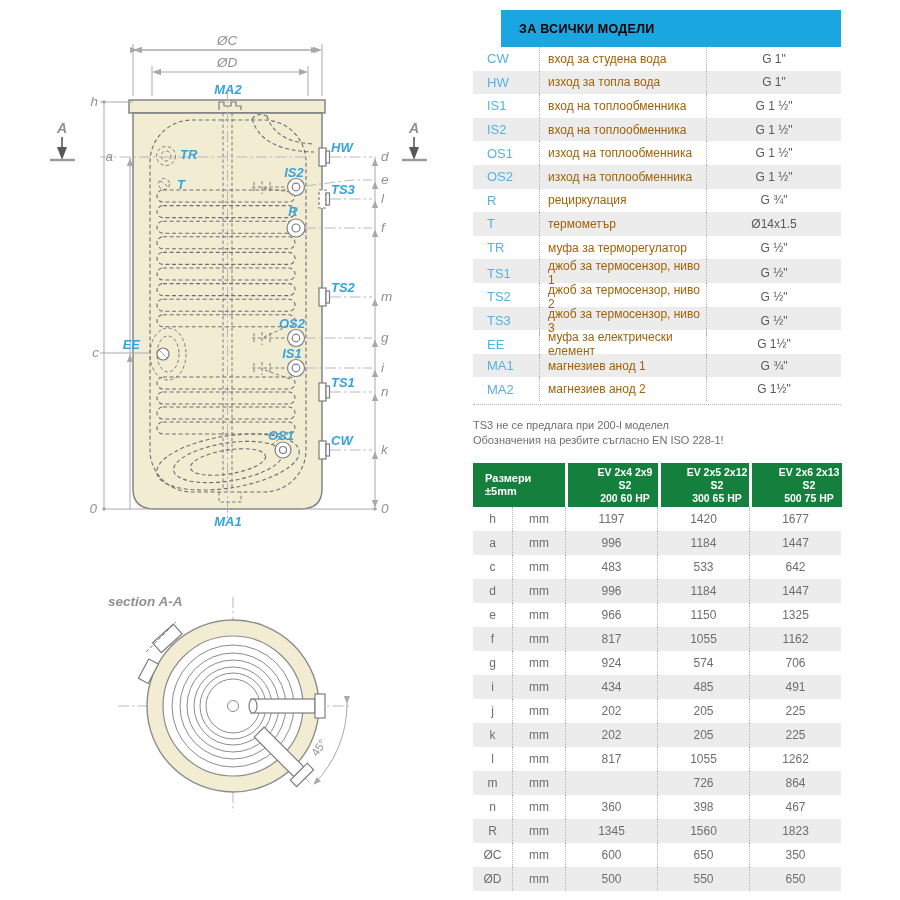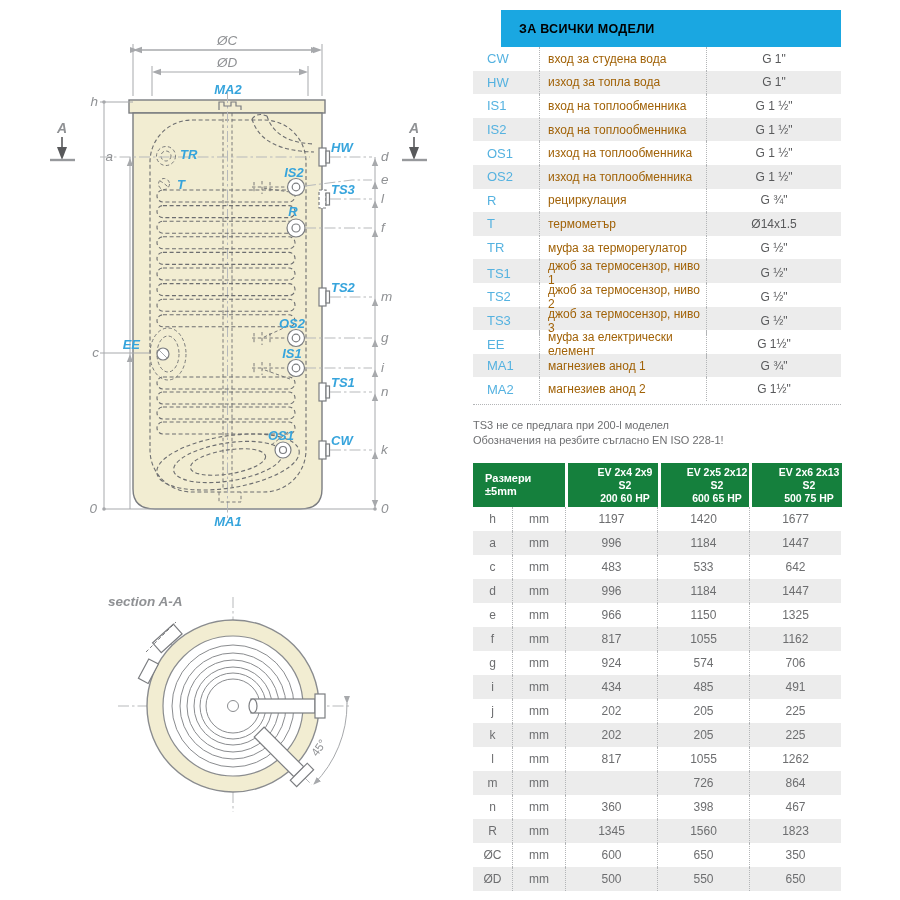--- a/index.html
+++ b/index.html
@@ -391,21 +391,21 @@
     <div class="hcell first">
       <span>Размери</span>
       <span>±5mm</span>
     </div>
     <div class="hcell model">
       <span>EV 2x4 2x9 S2</span>
       <span>200 60 HP</span>
     </div>
     <div class="hcell model">
       <span>EV 2x5 2x12 S2</span>
-      <span>600 65 HP</span>
+      <span>300 65 HP</span>
     </div>
     <div class="hcell model">
       <span>EV 2x6 2x13 S2</span>
       <span>500 75 HP</span>
     </div>
   </div>
   <div class="t2-body">
     <div class="row">
         <div class="c">h</div>
         <div class="c sep">mm</div>

